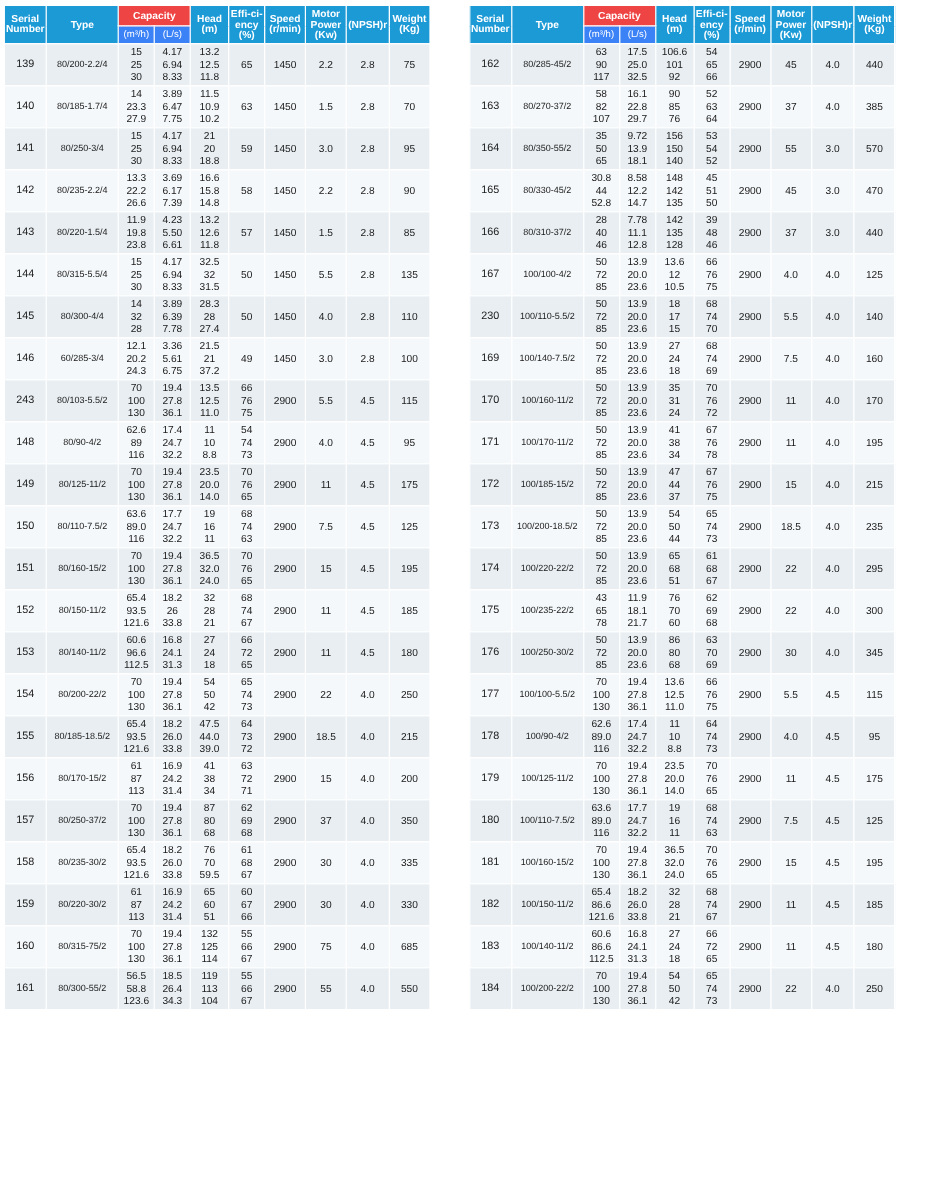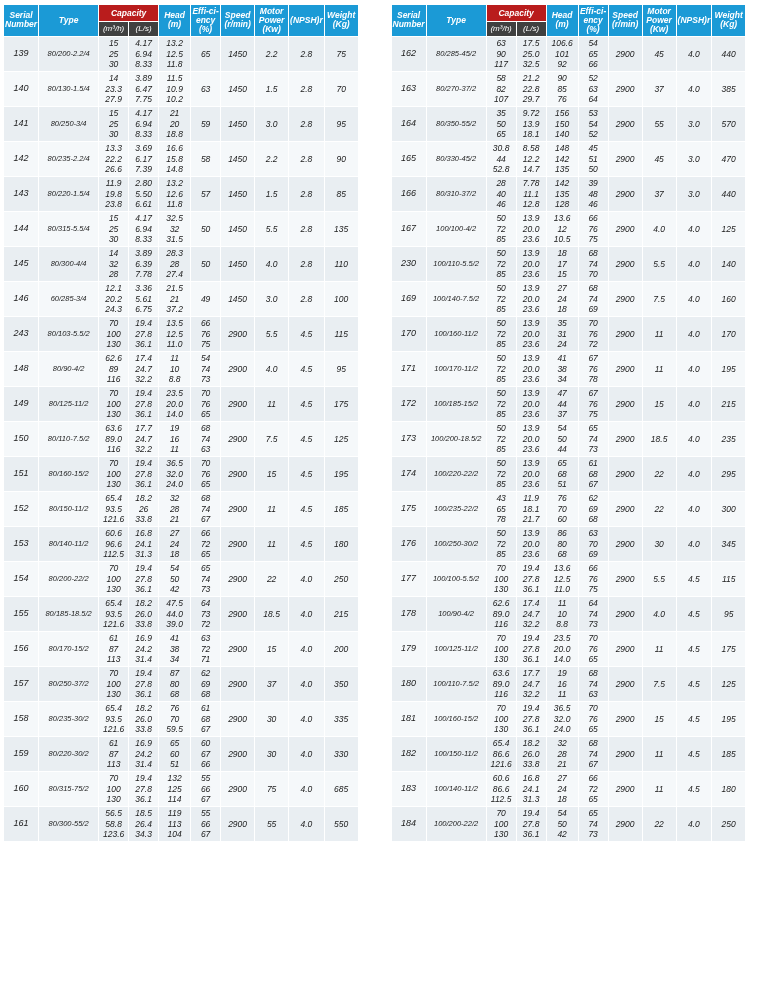--- a/index.html
+++ b/index.html
@@ -1,24 +1,24 @@
 <!DOCTYPE html>
 <html><head>
 <meta charset="utf-8">
 <style>
   html,body{margin:0;padding:0;background:#fff;}
   body{font-family:"Liberation Sans", sans-serif;width:777px;}
   .sheet{width:777px;box-sizing:border-box;padding:4px 3px;}
   table{border-collapse:collapse;table-layout:fixed;}
-  .wrap{display:flex;gap:4px;font-style:italic;}
+  .wrap{display:flex;gap:4px;}
   .half{width:385px;}
   th,td{border:1px solid #ffffff;text-align:center;vertical-align:middle;}
   thead th{background:#1b9ad6;color:#fff;font-size:8.5px;font-weight:bold;line-height:1.05;padding:2px 1px;}
-  thead th.cap{background:#b91c1c;}
-  thead th.sub{background:#404040;font-size:8px;font-weight:normal;padding:1px;}
+  thead th.cap{background:#ef4444;}
+  thead th.sub{background:#3b82f6;font-size:8px;font-weight:normal;padding:1px;}
   tbody td{background:#e9eef2;color:#1a1a1a;font-size:8.5px;padding:0;height:34px;}
   tbody tr.alt td{background:#f5f8fa;}
   td.serial{font-size:9px;}
   td.type{font-size:7.5px;}
   .stack{display:flex;flex-direction:column;justify-content:center;line-height:1.22;}
   .stack span{display:block;}
   col.c-ser{width:32px;}
   col.c-type{width:60px;}
   col.c-m3{width:30px;}
   col.c-ls{width:30px;}
@@ -126,21 +126,21 @@
               </td>
             </tr>
             <tr class="alt">
               <td class="serial">
                 <div class="stack">
                   <span>140</span>
                 </div>
               </td>
               <td class="type">
                 <div class="stack">
-                  <span>80/130-1.5/4</span>
+                  <span>80/185-1.7/4</span>
                 </div>
               </td>
               <td>
                 <div class="stack">
                   <span>14</span>
                   <span>23.3</span>
                   <span>27.9</span>
                 </div>
               </td>
               <td>
@@ -312,21 +312,21 @@
               </td>
               <td>
                 <div class="stack">
                   <span>11.9</span>
                   <span>19.8</span>
                   <span>23.8</span>
                 </div>
               </td>
               <td>
                 <div class="stack">
-                  <span>2.80</span>
+                  <span>4.23</span>
                   <span>5.50</span>
                   <span>6.61</span>
                 </div>
               </td>
               <td>
                 <div class="stack">
                   <span>13.2</span>
                   <span>12.6</span>
                   <span>11.8</span>
                 </div>
@@ -1540,21 +1540,21 @@
               </td>
               <td>
                 <div class="stack">
                   <span>58</span>
                   <span>82</span>
                   <span>107</span>
                 </div>
               </td>
               <td>
                 <div class="stack">
-                  <span>21.2</span>
+                  <span>16.1</span>
                   <span>22.8</span>
                   <span>29.7</span>
                 </div>
               </td>
               <td>
                 <div class="stack">
                   <span>90</span>
                   <span>85</span>
                   <span>76</span>
                 </div>

